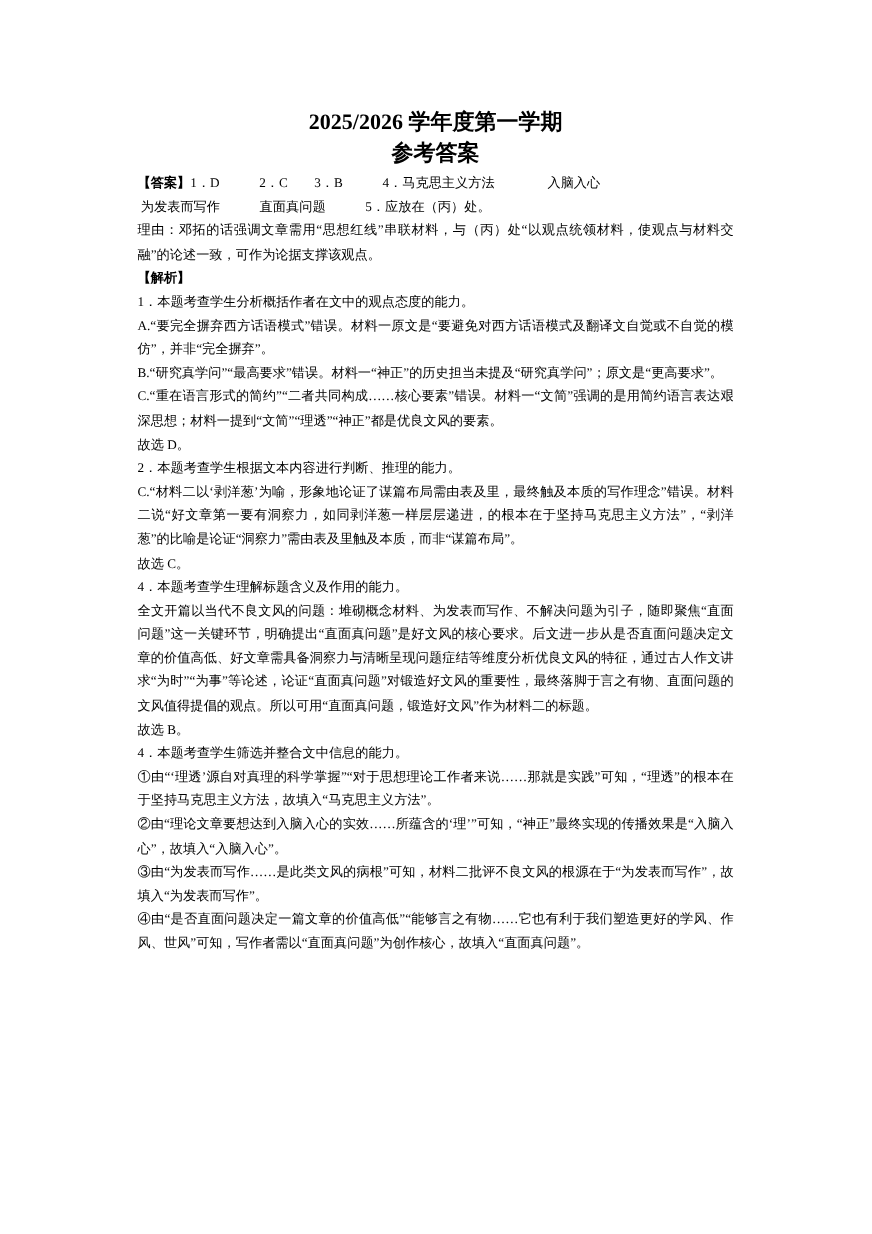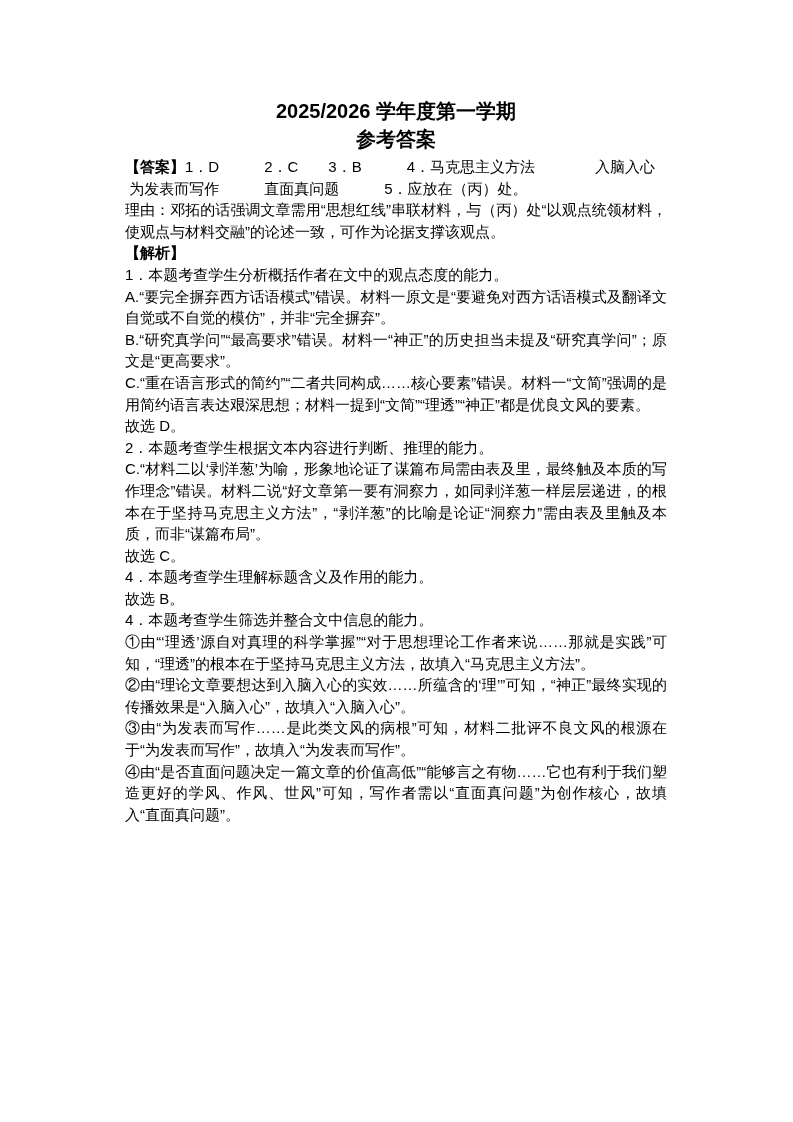--- a/index.html
+++ b/index.html
@@ -8,34 +8,34 @@
     padding: 0;
     background: #ffffff;
   }
   .page {
     position: relative;
     width: 793px;
     height: 882px;
     margin: 0 auto;
     background: #ffffff;
     color: #000000;
-    font-family: Liberation Sans, sans-serif;
+    font-family: Liberation Serif, serif;
     padding: 97px 126px 0 125px;
     overflow: hidden;
   }
   .title-block { margin-bottom: 3px; }
   .title {
     margin: 0;
     text-align: center;
     font-size: 20px;
     font-weight: 700;
     line-height: 28px;
   }
   .body-text {
-    font-size: 15px;
+    font-size: 12px;
     line-height: 21.6px;
     text-align: justify;
   }
   .body-text p { margin: 0; }
   .bold { font-weight: 700; }
   .pre { white-space: pre-wrap; }
   .answers-line { text-align: left; }
   .page-number {
     position: absolute;
     top: 1026px;
@@ -70,20 +70,21 @@
     <p>A.“要完全摒弃西方话语模式”错误。材料一原文是“要避免对西方话语模式及翻译文自觉或不自觉的模仿”，并非“完全摒弃”。</p>
     <p>B.“研究真学问”“最高要求”错误。材料一“神正”的历史担当未提及“研究真学问”；原文是“更高要求”。</p>
     <p>C.“重在语言形式的简约”“二者共同构成……核心要素”错误。材料一“文简”强调的是用简约语言表达艰深思想；材料一提到“文简”“理透”“神正”都是优良文风的要素。</p>
     <p>故选 D。</p>
 
     <p>2．本题考查学生根据文本内容进行判断、推理的能力。</p>
     <p>C.“材料二以‘剥洋葱’为喻，形象地论证了谋篇布局需由表及里，最终触及本质的写作理念”错误。材料二说“好文章第一要有洞察力，如同剥洋葱一样层层递进，的根本在于坚持马克思主义方法”，“剥洋葱”的比喻是论证“洞察力”需由表及里触及本质，而非“谋篇布局”。</p>
     <p>故选 C。</p>
 
     <p>4．本题考查学生理解标题含义及作用的能力。</p>
+    <p>全文开篇以当代不良文风的问题：堆砌概念材料、为发表而写作、不解决问题为引子，随即聚焦“直面问题”这一关键环节，明确提出“直面真问题”是好文风的核心要求。后文进一步从是否直面问题决定文章的价值高低、好文章需具备洞察力与清晰呈现问题症结等维度分析优良文风的特征，通过古人作文讲求“为时”“为事”等论述，论证“直面真问题”对锻造好文风的重要性，最终落脚于言之有物、直面问题的文风值得提倡的观点。所以可用“直面真问题，锻造好文风”作为材料二的标题。</p>
     <p>故选 B。</p>
 
     <p>4．本题考查学生筛选并整合文中信息的能力。</p>
     <p>①由“‘理透’源自对真理的科学掌握”“对于思想理论工作者来说……那就是实践”可知，“理透”的根本在于坚持马克思主义方法，故填入“马克思主义方法”。</p>
     <p>②由“理论文章要想达到入脑入心的实效……所蕴含的‘理’”可知，“神正”最终实现的传播效果是“入脑入心”，故填入“入脑入心”。</p>
     <p>③由“为发表而写作……是此类文风的病根”可知，材料二批评不良文风的根源在于“为发表而写作”，故填入“为发表而写作”。</p>
     <p>④由“是否直面问题决定一篇文章的价值高低”“能够言之有物……它也有利于我们塑造更好的学风、作风、世风”可知，写作者需以“直面真问题”为创作核心，故填入“直面真问题”。</p>
 
   </div>
 

